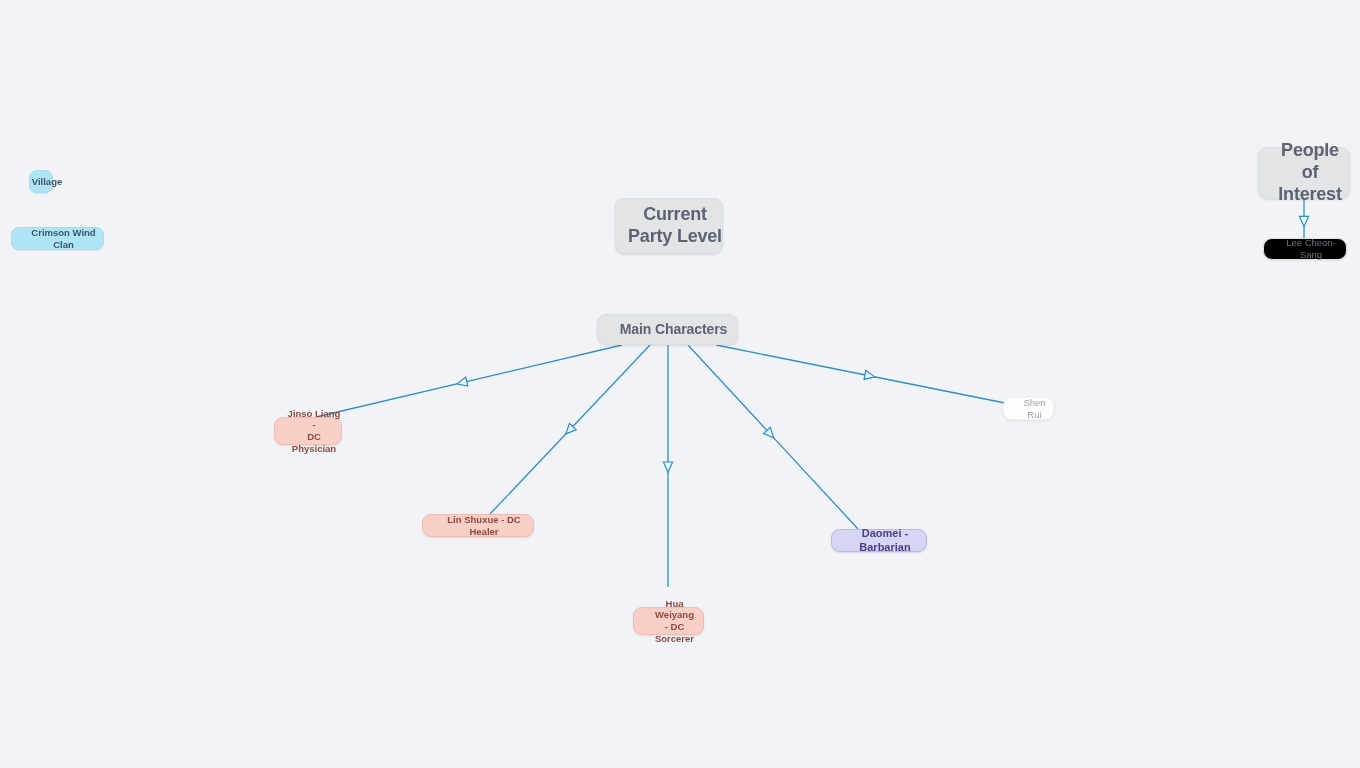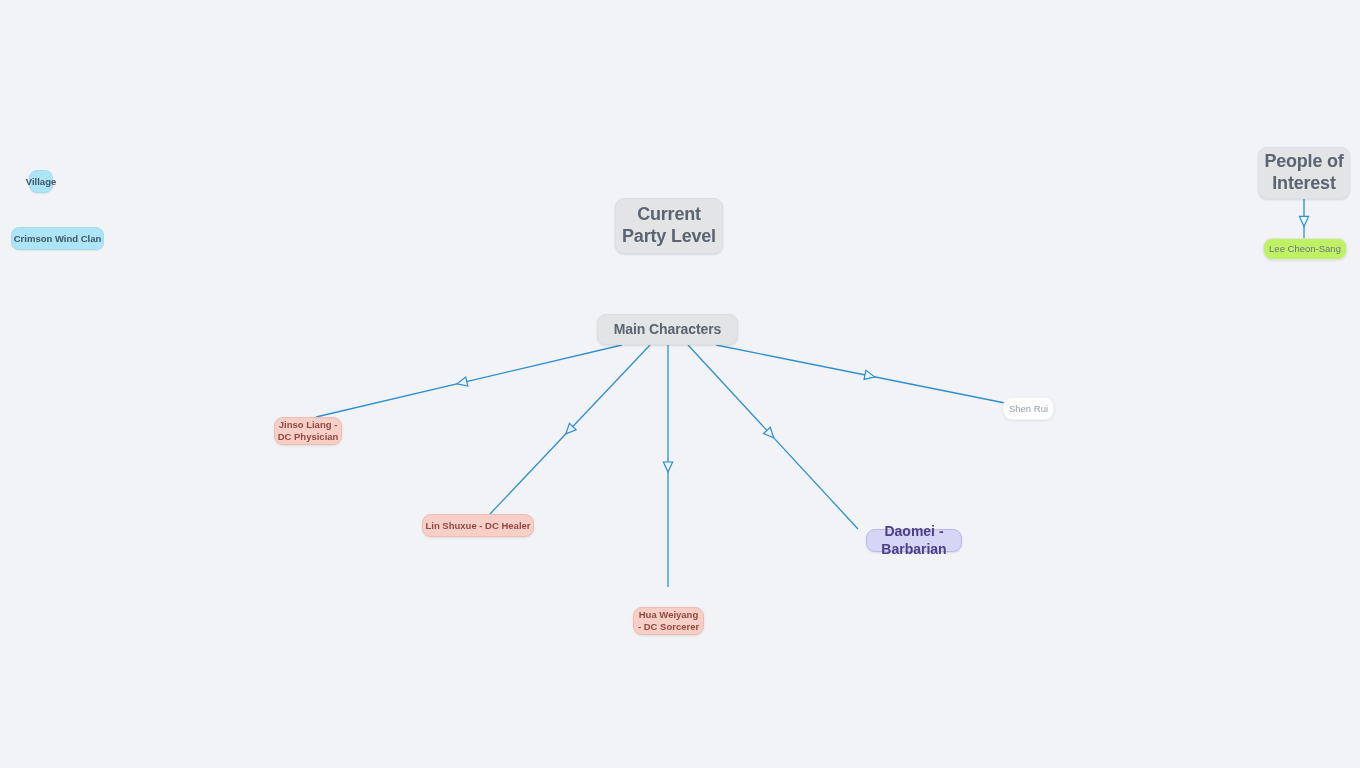--- a/index.html
+++ b/index.html
@@ -34,20 +34,21 @@
     position: absolute;
     box-sizing: border-box;
     display: flex;
     align-items: center;
     justify-content: center;
     text-align: center;
     border-radius: 9px;
     white-space: pre-line;
     line-height: 1.22;
     user-select: none;
+    padding-left: 12px;
   }
   
   .node.hub {
     background: #e2e4e6;
     color: #5a6472;
     font-weight: bold;
     border: 1px solid #dcdfe2;
     box-shadow: 0 1px 2px rgba(90,100,114,0.18);
   }
   .node.hub-lg {
@@ -75,36 +76,35 @@
     font-weight: bold;
     font-size: 9.5px;
     border: 1px solid #eebcb3;
     box-shadow: 0 1px 2px rgba(140,74,63,0.15);
   }
   
   .node.purple {
     background: #d6d5f5;
     color: #4b3f86;
     font-weight: bold;
-    font-size: 14px;
+    font-size: 11px;
     border: 1px solid #bbb8ec;
     box-shadow: 0 1px 2px rgba(75,63,134,0.15);
-    margin-left: 35px;
   }
   
   .node.white {
     background: #fdfdfd;
     color: #9aa2ac;
     font-weight: normal;
     font-size: 9.5px;
     border: 1px solid #f2f3f4;
     box-shadow: 0 1px 3px rgba(90,100,114,0.13);
   }
   .node.white-sub {
-    background: #bef264;
+    background: #000000;
     color: #6b7581;
     font-weight: normal;
     font-size: 9.5px;
     border: 1px solid #e1e3e6;
     box-shadow: 0 1px 2px rgba(90,100,114,0.12);
   }
   .edge-line {
     stroke: #2e8fcc;
     stroke-width: 1.3;
     fill: none;

